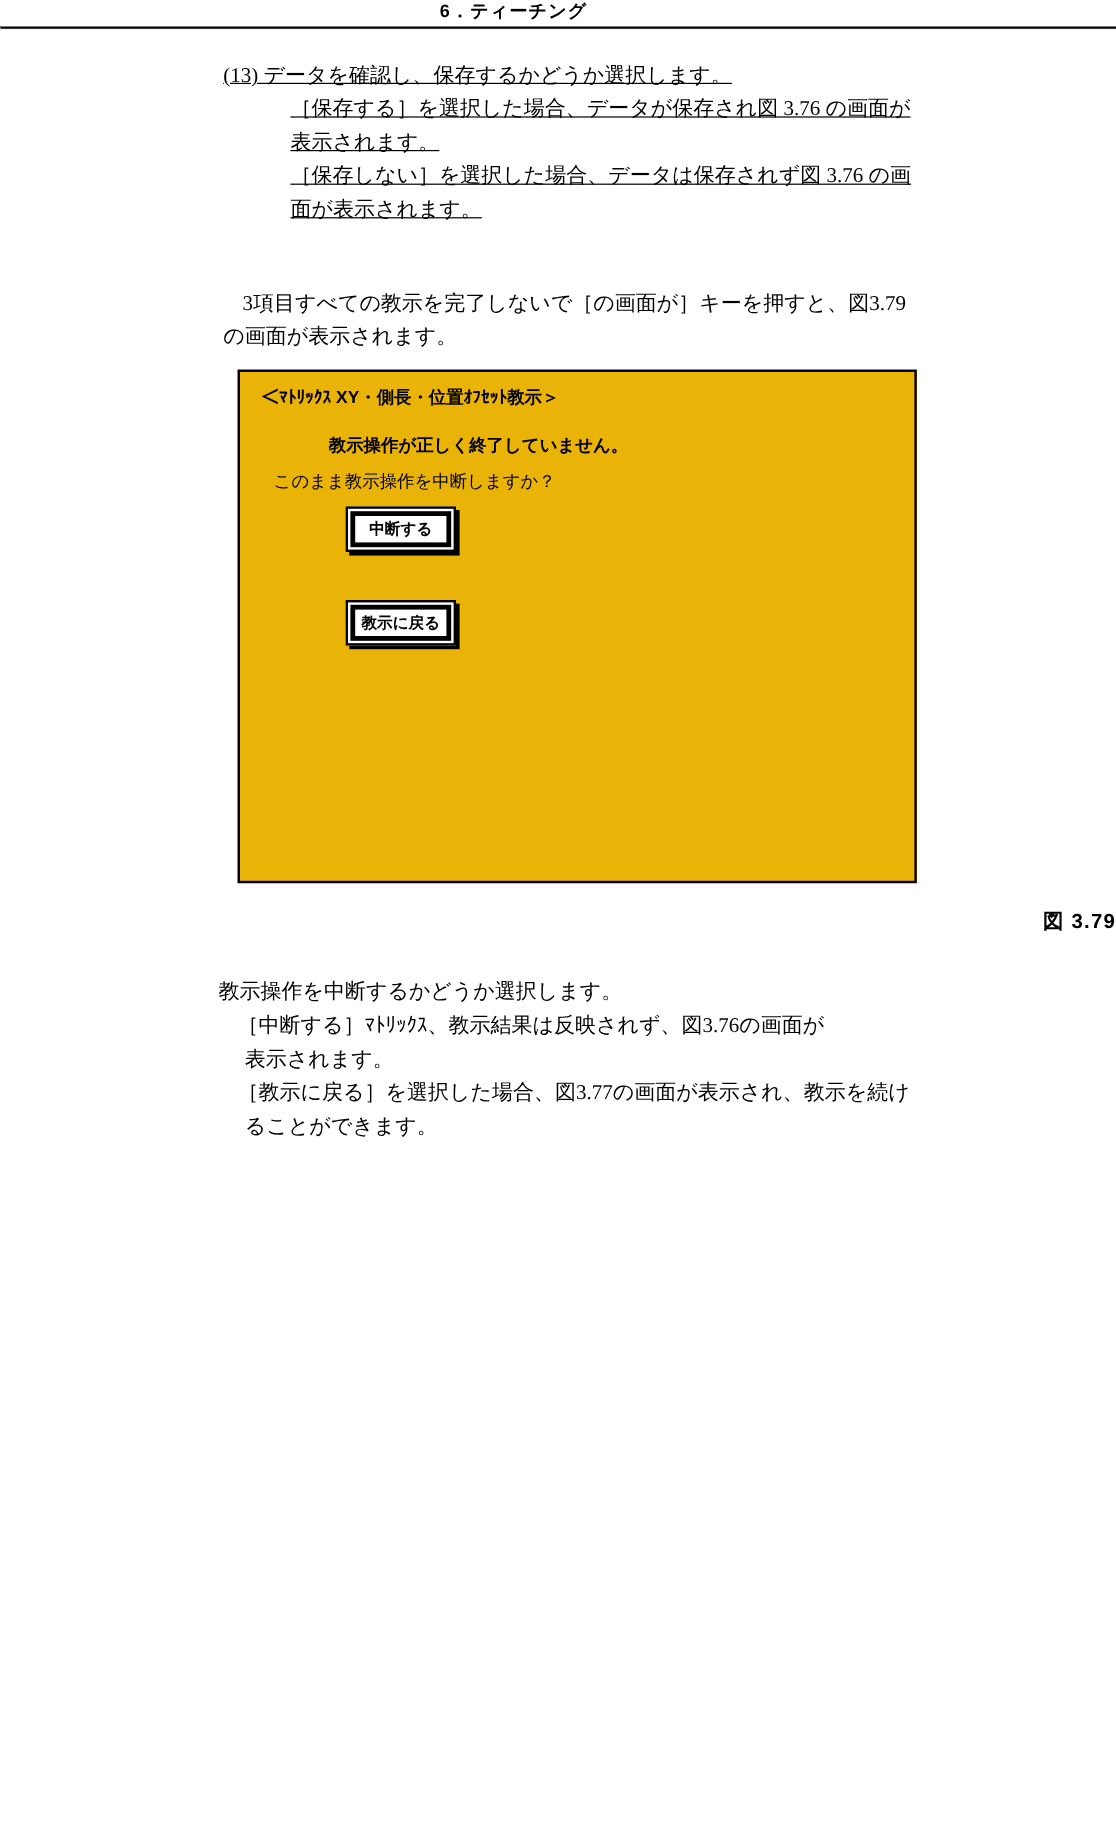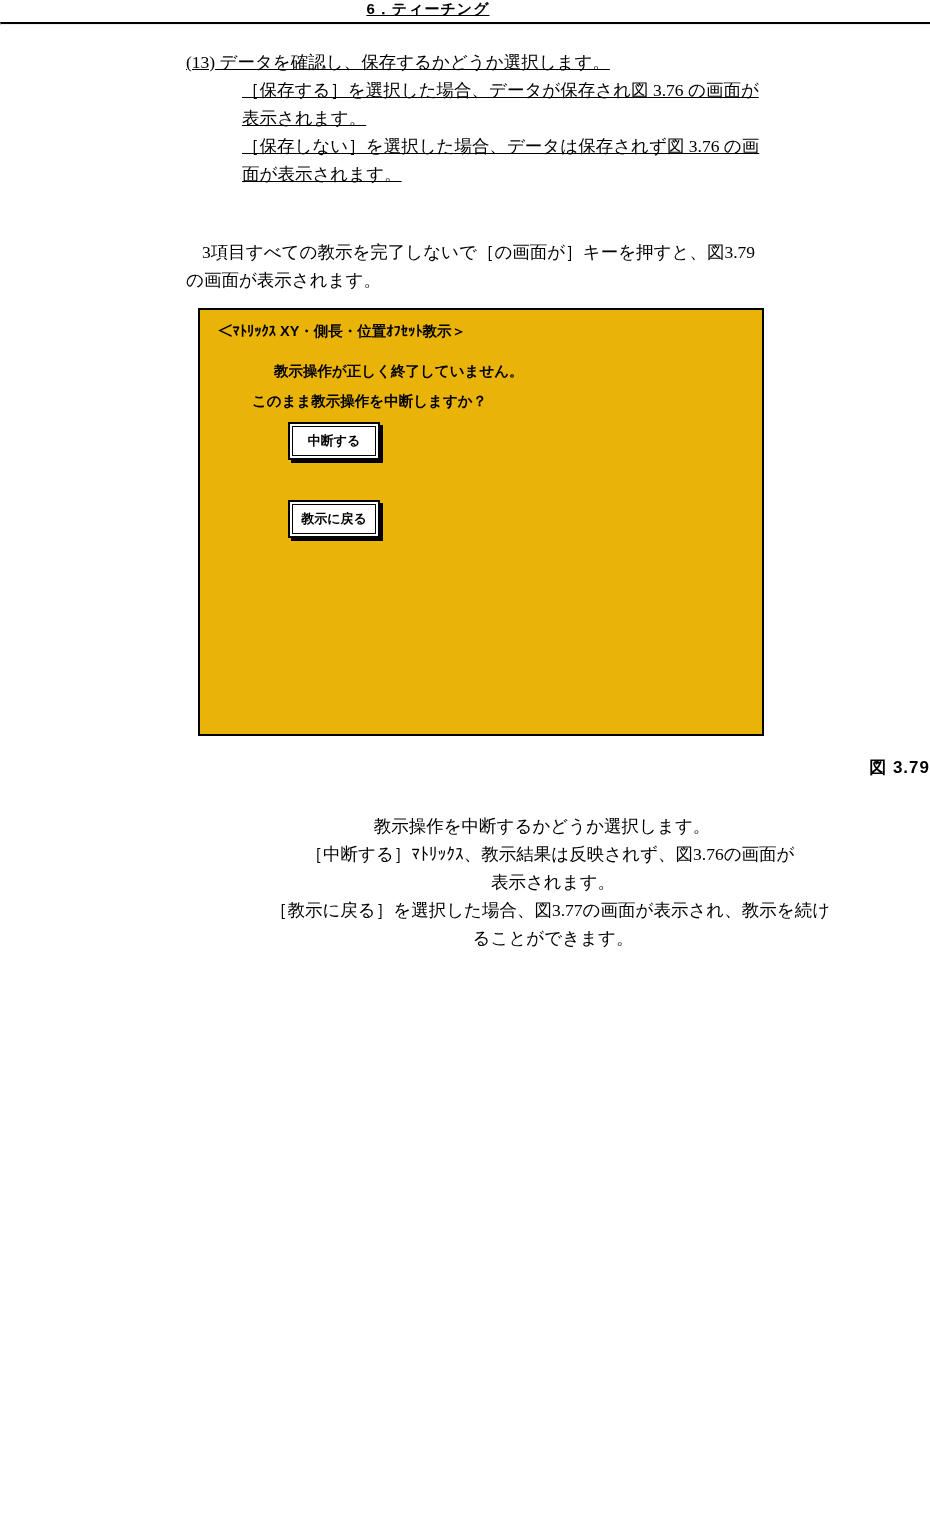--- a/index.html
+++ b/index.html
@@ -22,21 +22,20 @@
     box-sizing: border-box;
   }
 
   
   .header {
     position: absolute;
     top: 0px;
     left: 0px;
     width: 856px;
     text-align: center;
-    text-decoration: underline;
   }
   .header-title {
     font-family: "Liberation Sans", sans-serif;
     font-weight: bold;
     font-size: 15px;
     letter-spacing: 1px;
     padding-bottom: 3px;
   }
   .header-rule {
     border-top: 2px solid #000;
@@ -106,41 +105,40 @@
     font-weight: bold;
     white-space: nowrap;
     padding-left: 40px;
   }
   .screen-line2 {
     position: absolute;
     top: 82px;
     left: 28px;
     font-family: "Liberation Sans", sans-serif;
     font-size: 14.5px;
-    font-weight: bold;
-    white-space: nowrap;
-    margin-left: 24px;
+    font-weight: normal;
+    white-space: nowrap;
   }
 
   .scr-button {
     position: absolute;
     width: 92px;
     height: 38px;
     border: 2px solid #000;
     box-sizing: border-box;
     background: #fff;
     box-shadow: 3px 3px 0 0 #000;
   }
   .scr-button .inner {
     position: absolute;
     top: 2px;
     left: 2px;
     right: 2px;
     bottom: 2px;
-    border: 1px solid #000000;
+    border: 4px solid #000000;
     box-sizing: border-box;
     display: flex;
     align-items: center;
     justify-content: center;
     font-family: Liberation Serif, serif;
     font-size: 13px;
     font-weight: bold;
     white-space: nowrap;
   }
   .btn-abort { top: 112px; left: 88px; }
@@ -157,21 +155,20 @@
     font-size: 17px;
     letter-spacing: 1px;
   }
 
   
   .para-bottom {
     position: absolute;
     top: 812px;
     left: 182px;
     width: 720px;
-    text-align: center;
   }
   .para-bottom .b-head { margin-left: 0px; }
   .para-bottom .b-item { margin-left: 16px; }
   .para-bottom .b-cont { margin-left: 22px; }
 </style>
 </head>
 <body>
 
 <div class="page">
 

